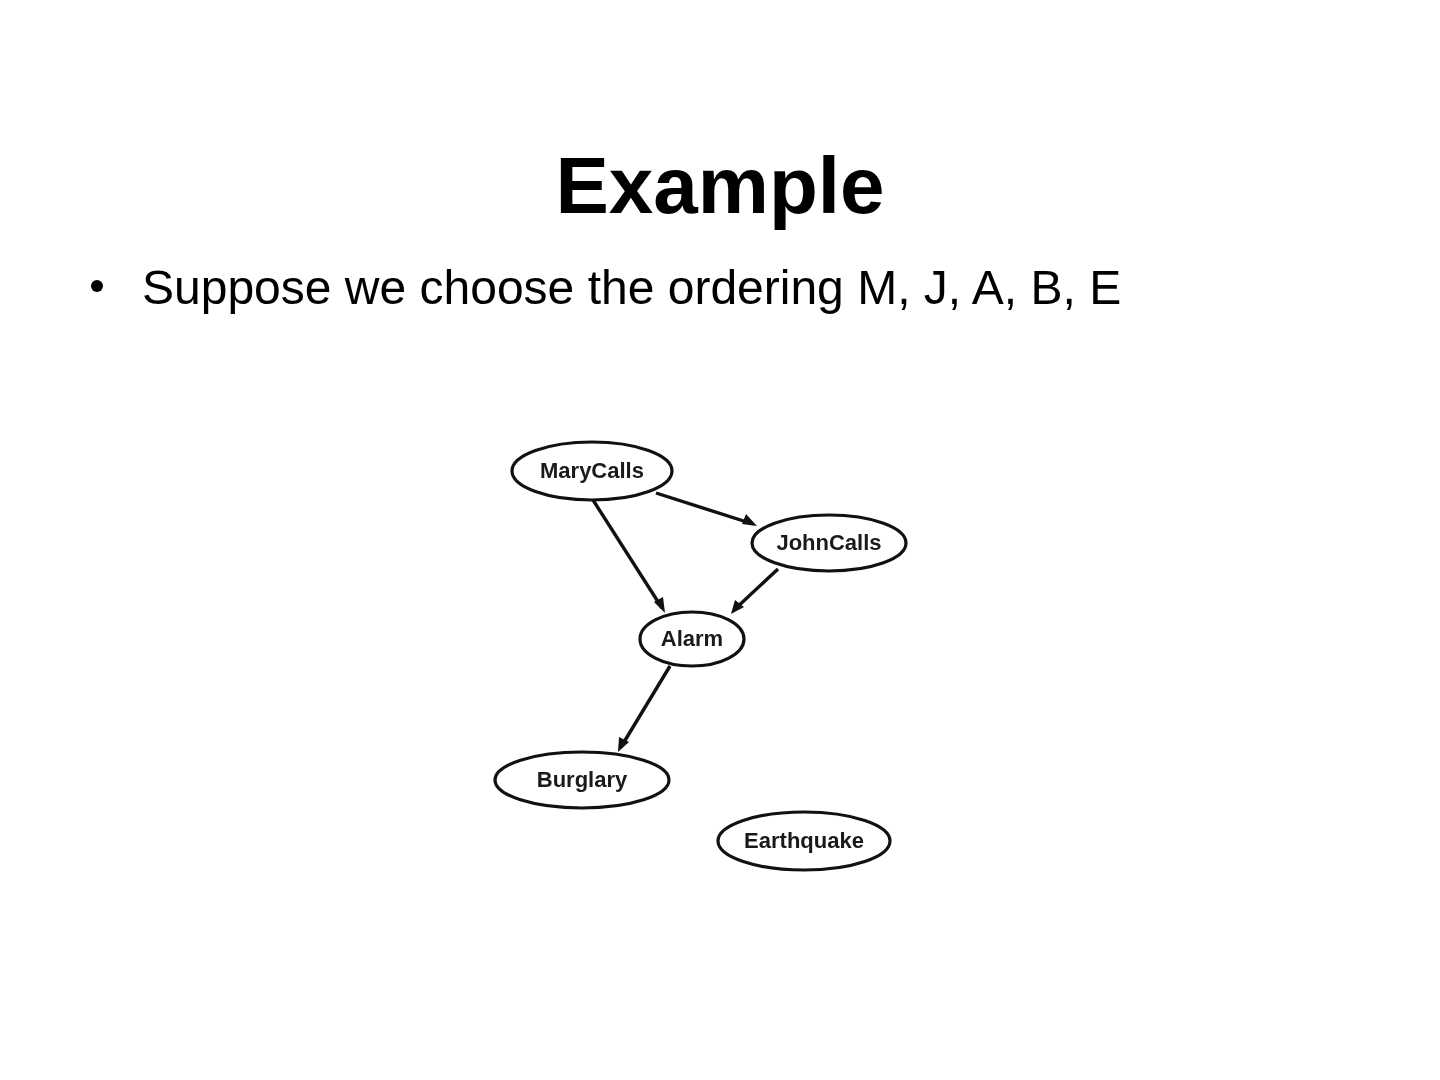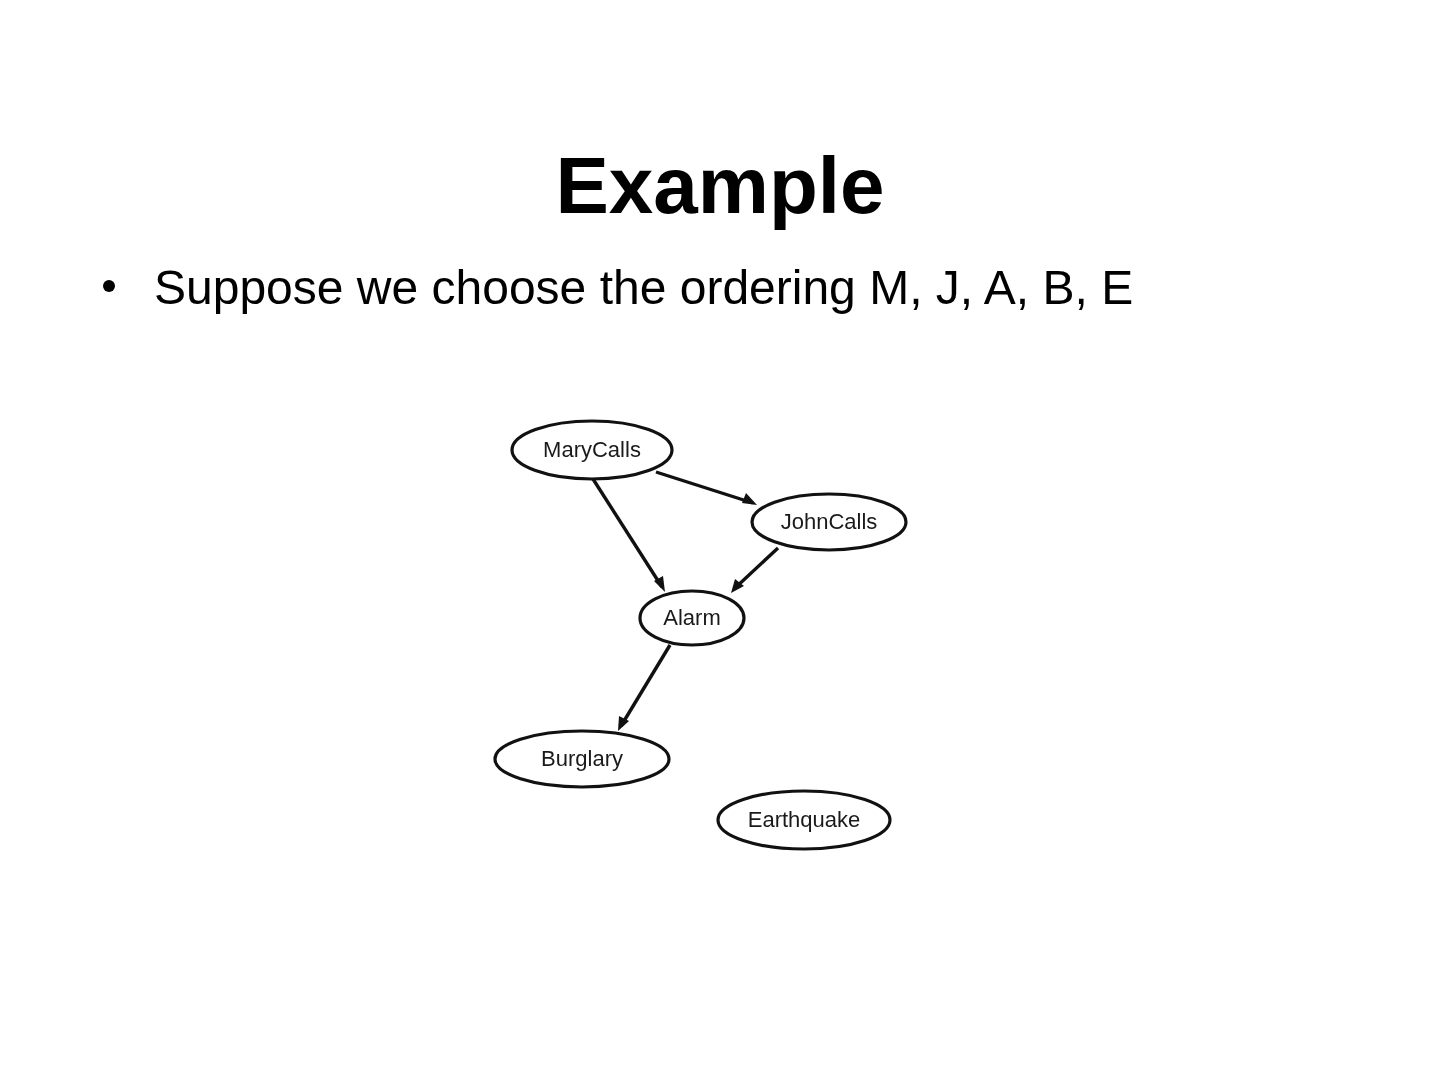--- a/index.html
+++ b/index.html
@@ -39,21 +39,20 @@
     color: #000000;
     white-space: nowrap;
   }
 
   
   .body-list {
     position: absolute;
     left: 0;
     top: 258px;
     width: 1312px;
-    padding-left: 12px;
   }
   .bullet-row {
     position: relative;
     display: block;
     padding-left: 142px;
     min-height: 60px;
   }
   .bullet-marker {
     position: absolute;
     left: 91px;
@@ -70,23 +69,24 @@
     font-weight: 400;
     line-height: 60px;
     color: #000000;
     white-space: nowrap;
   }
 
   
   .diagram {
     position: absolute;
     left: 470px;
-    top: 400px;
+    top: 421px;
     width: 470px;
     height: 480px;
+    font-weight: bold;
   }
   .diagram svg {
     display: block;
     width: 470px;
     height: 480px;
   }
   .node-ellipse {
     fill: #ffffff;
     stroke: #111111;
     stroke-width: 3.2;

